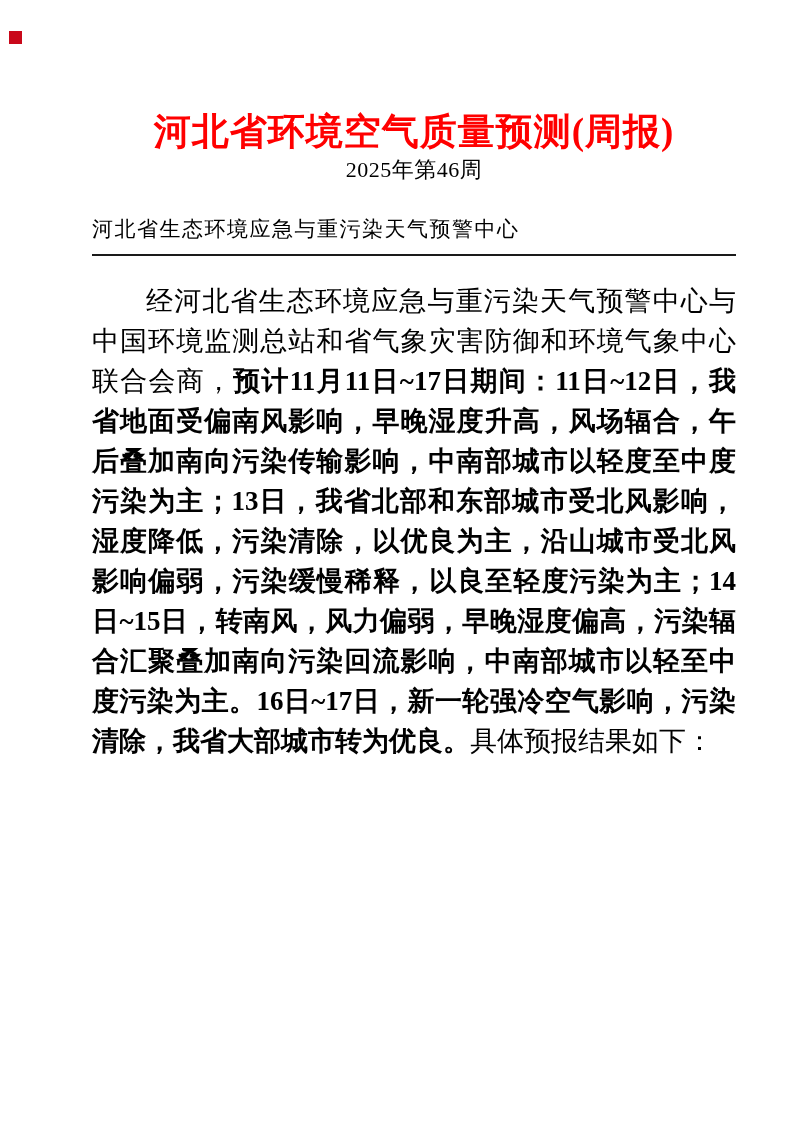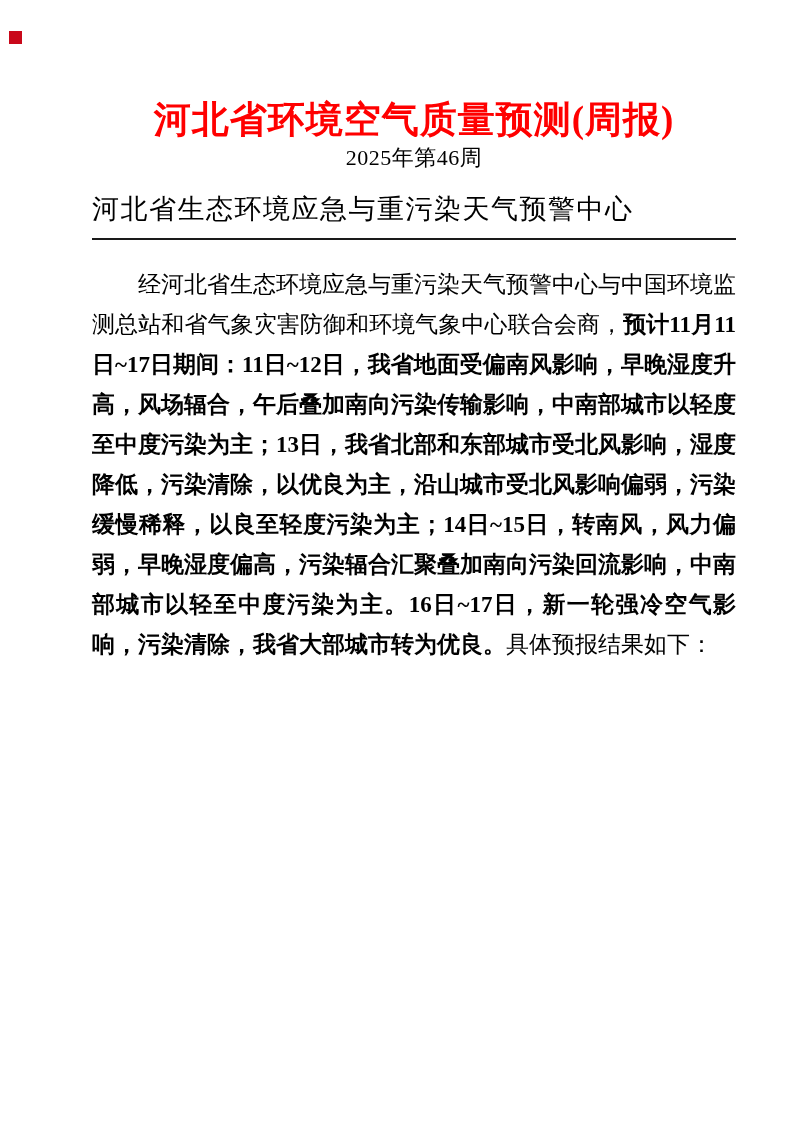--- a/index.html
+++ b/index.html
@@ -1,20 +1,20 @@
 <!DOCTYPE html>
 <html><head>
 <meta charset="utf-8">
 <style>
   html,body{margin:0;padding:0;background:#ffffff;}
   .page{
     position:relative;
     width:793px;height:1122px;
     box-sizing:border-box;
-    padding:0 57px 0 92px;
+    padding:12px 57px 0 92px;
     background:#ffffff;
     overflow:hidden;
     font-family:"Liberation Serif","DejaVu Serif",serif;
     color:#000000;
   }
   .red-marker{
     position:absolute;left:9px;top:31px;
     width:13px;height:13px;
     background:#c9081a;
   }
@@ -27,37 +27,37 @@
     color:#ff0000;
     line-height:1.25;
     white-space:nowrap;
   }
   .week-line{
     font-size:22px;
     text-align:center;
     letter-spacing:0.5px;
   }
   .org-row{
-    margin-top:18px;
+    margin-top:30px;
     display:flex;
     justify-content:flex-start;
     align-items:baseline;
-    font-size:27px;
+    font-size:21px;
   }
   .org-name{letter-spacing:1.5px;}
   .issue-date{letter-spacing:1.5px;}
   .rule{
     margin-top:11px;
     border:none;
     border-top:2.5px solid #1a1a1a;
     height:0;
   }
   .body-text{
     margin-top:25px;
-    font-size:23px;
+    font-size:27px;
     line-height:40px;
     text-align:justify;
     text-justify:inter-ideograph;
   }
   .body-text p{
     margin:0;
     text-indent:2em;
   }
   .bold-run{font-weight:700;}
   sub.pm-sub{font-size:0.62em;line-height:0;}

